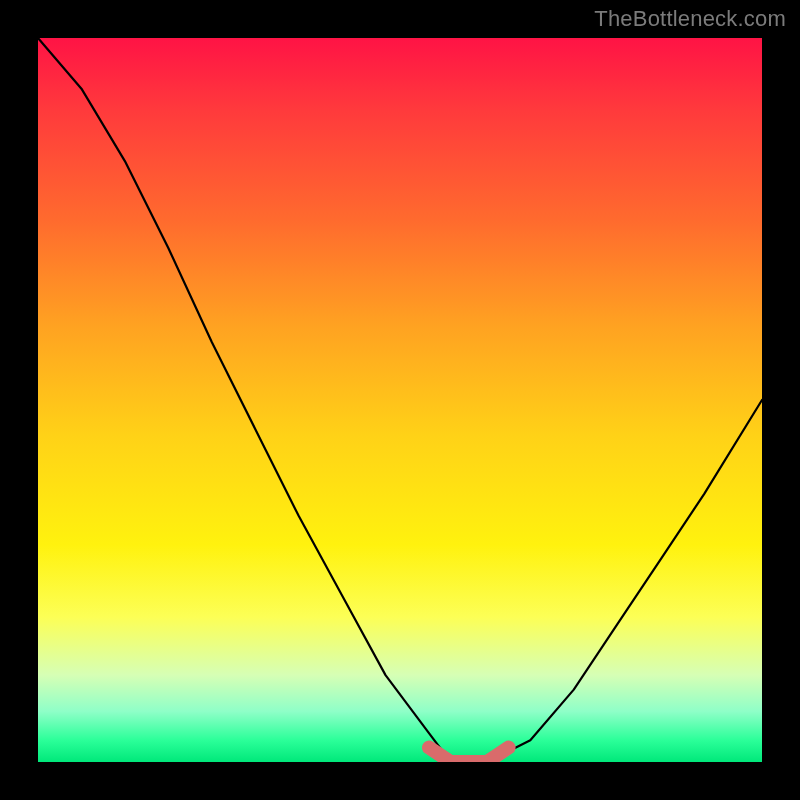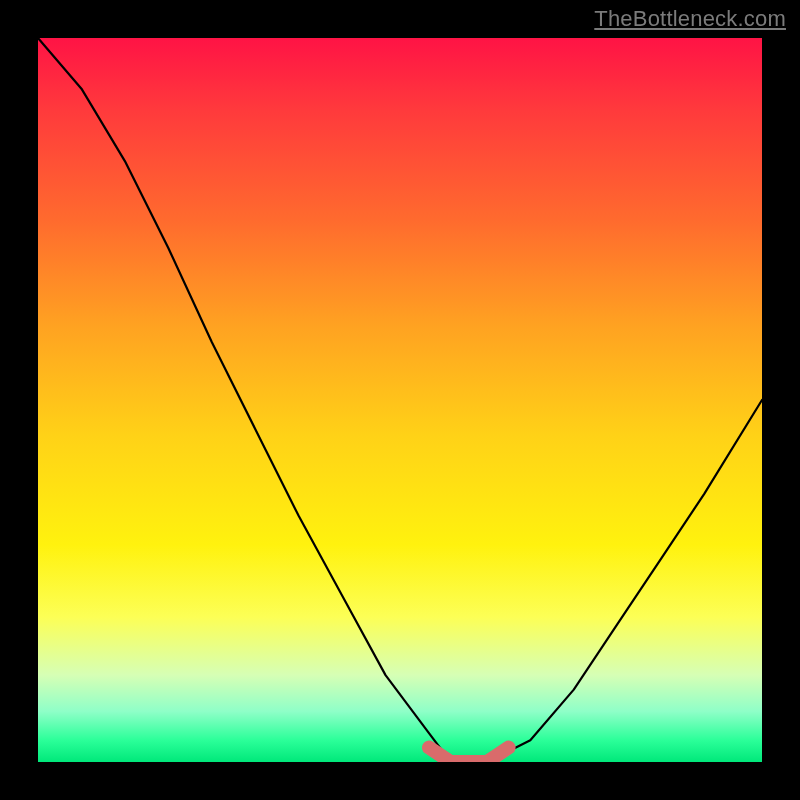--- a/index.html
+++ b/index.html
@@ -47,21 +47,20 @@
     height: 724px;
   }
   .watermark {
     position: absolute;
     top: 6px;
     right: 14px;
     color: #7b7b7b;
     font-size: 22px;
     font-weight: 500;
     letter-spacing: 0.2px;
-    text-decoration: underline;
   }
 </style>
 </head>
 <body>
 
 <div class="frame">
 
   <div class="watermark">TheBottleneck.com</div>
 
   <div class="plot">

